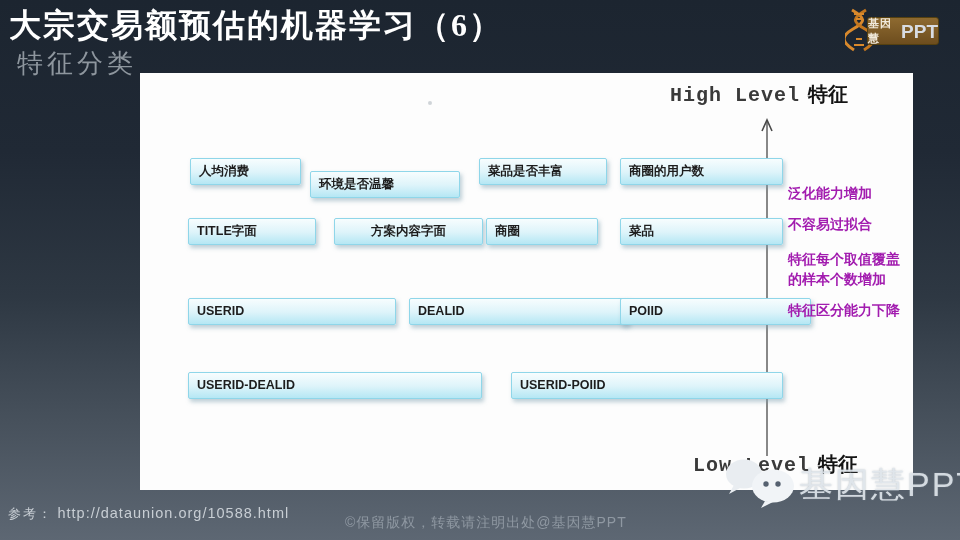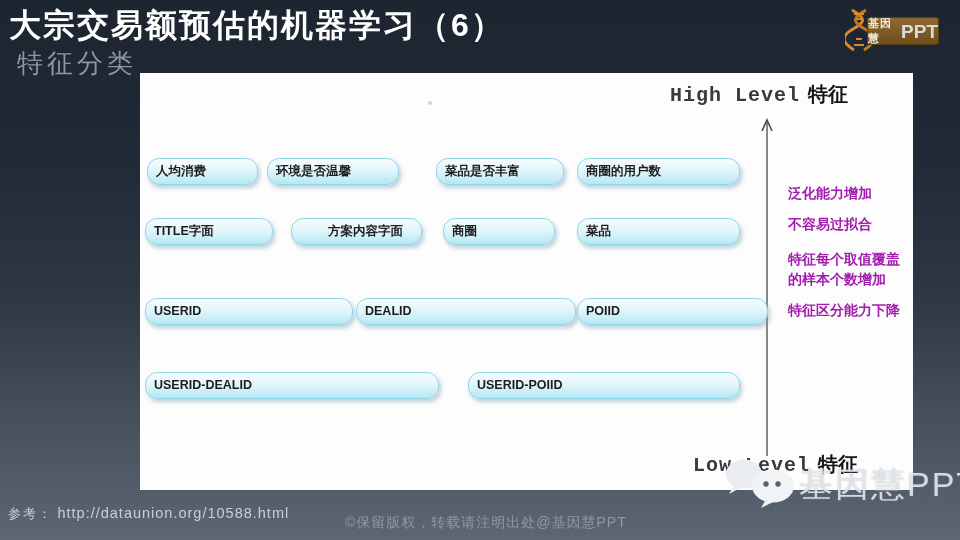--- a/index.html
+++ b/index.html
@@ -8,20 +8,21 @@
     position:relative; width:960px; height:540px; overflow:hidden;
     font-family:"Liberation Sans", sans-serif;
     background:linear-gradient(180deg,#1c2530 0%, #202935 28%, #2e3843 55%, #47515c 78%, #5d6773 100%);
   }
 
   
   .title {
     position:absolute; left:9px; top:4px;
     font-size:32px; font-weight:700; color:#ffffff; letter-spacing:2px;
     white-space:nowrap;
+    font-family:Liberation Serif, serif;
   }
   .subtitle {
     position:absolute; left:17px; top:46px;
     font-size:26px; font-weight:400; color:#8e969e; letter-spacing:4px;
     white-space:nowrap;
   }
 
   
   .dna-icon { position:absolute; left:845px; top:8px; width:28px; height:44px; }
   .logo-plate {
@@ -47,37 +48,37 @@
   .lvl-en { font-family:"Liberation Mono", monospace; font-size:20px; font-weight:700;
             color:#3a3a3a; letter-spacing:1px;margin-top:24px; }
   .lvl-zh { font-size:20px; font-weight:700; color:#141414; margin-left:8px; }
 
   .axis-arrow { position:absolute; left:619px; top:45px; }
 
   .fbox {
     position:absolute; height:27px; line-height:25px; padding-left:8px;
     font-size:12.5px; font-weight:700; color:#1d1d1d;
     background:linear-gradient(180deg,#f7fdfe 0%, #def4fa 52%, #b5e7f4 100%);
-    border:1px solid #8fd6e9; border-radius:12px;
+    border:1px solid #8fd6e9; border-radius:2px;
     box-shadow:2px 3px 4px rgba(125,162,178,.5);
-    white-space:nowrap; overflow:hidden;
+    white-space:nowrap; overflow:hidden;margin-left:43px;
   }
   
   .b-r1-0 { left:7px;   top:85px;  width:111px; }
-  .b-r1-1 { left:127px; top:85px;  width:132px; }
+  .b-r1-1 { left:127px; top:98px;  width:150px; }
   .b-r1-2 { left:296px; top:85px;  width:128px; }
   .b-r1-3 { left:437px; top:85px;  width:163px; }
   
   .b-r2-0 { left:5px;   top:145px; width:128px; }
-  .b-r2-1 { left:151px; top:145px; width:131px;padding-left:36px; }
+  .b-r2-1 { left:151px; top:145px; width:149px;padding-left:36px; }
   .b-r2-2 { left:303px; top:145px; width:112px; }
   .b-r2-3 { left:437px; top:145px; width:163px; }
   
   .b-r3-0 { left:5px;   top:225px; width:208px; }
-  .b-r3-1 { left:216px; top:225px; width:220px; }
+  .b-r3-1 { left:226px; top:225px; width:220px; }
   .b-r3-2 { left:437px; top:225px; width:191px; }
   
   .b-r4-0 { left:5px;   top:299px; width:294px; }
   .b-r4-1 { left:328px; top:299px; width:272px; }
 
   .ann {
     position:absolute; left:648px; width:124px;
     font-size:14px; font-weight:700; color:#a21caf; line-height:20px;
   }
   .ann-0 { top:110px; } .ann-1 { top:141px; } .ann-2 { top:176px; } .ann-3 { top:227px; }

